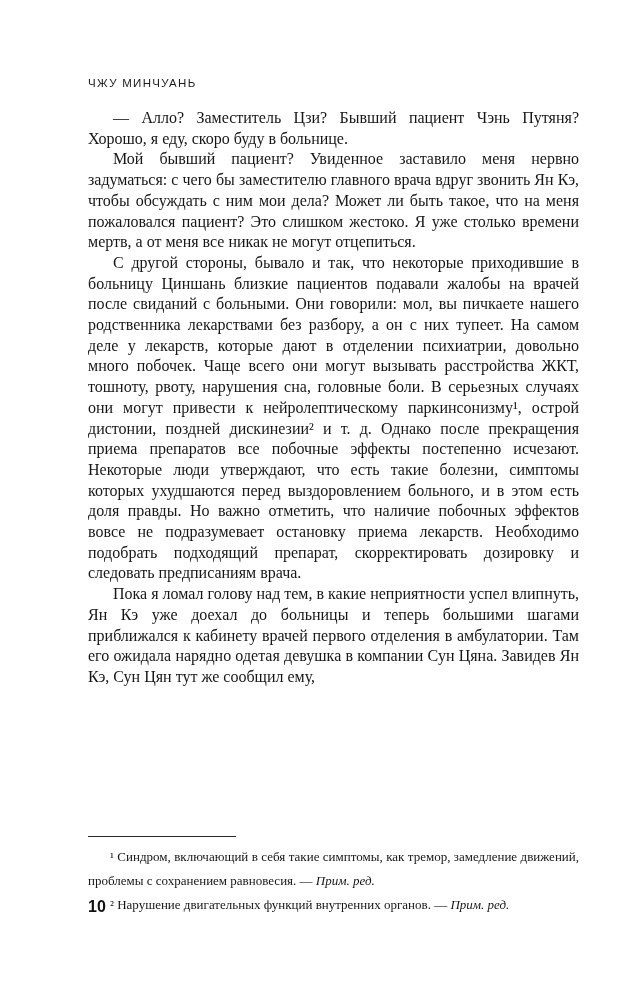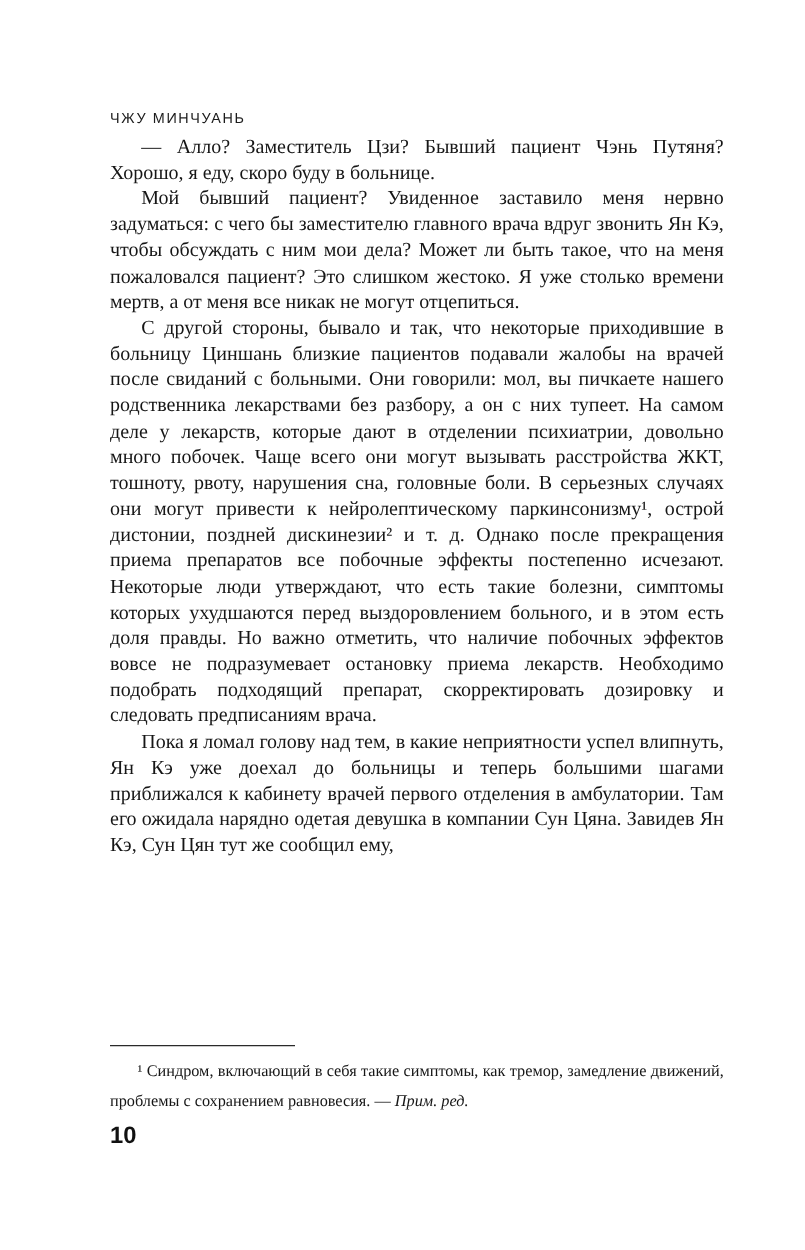--- a/index.html
+++ b/index.html
@@ -18,21 +18,20 @@
     font-family: "Liberation Serif", serif;
   }
   .running-header {
     position: absolute;
     left: 88px;
     top: 77px;
     font-family: "Liberation Sans", sans-serif;
     font-size: 11.5px;
     letter-spacing: 1.3px;
     color: #1c1c1c;
-    margin-top: 12px;
   }
   .body-text {
     position: absolute;
     left: 88px;
     top: 108px;
     width: 491px;
     font-size: 16px;
     line-height: 20.7px;
     text-align: justify;
     hyphens: auto;
@@ -66,21 +65,21 @@
     -webkit-hyphens: auto;
   }
   .footnote .src {
     font-style: italic;
   }
   .page-number {
     position: absolute;
     left: 88px;
     top: 898px;
     font-family: "Liberation Sans", sans-serif;
-    font-size: 19px;
+    font-size: 16px;
     font-weight: bold;
     color: #111111;
   }
 </style>
 </head>
 <body>
 
 <div class="page">
 
   <div class="running-header">ЧЖУ МИНЧУАНЬ</div>
@@ -88,17 +87,18 @@
   <div class="body-text">
     <p class="para indent">— Алло? Заместитель Цзи? Бывший пациент Чэнь Путяня? Хорошо, я еду, скоро буду в больнице.</p>
     <p class="para indent">Мой бывший пациент? Увиденное заставило меня нервно задуматься: с чего бы заместителю главного врача вдруг звонить Ян Кэ, чтобы обсуждать с ним мои дела? Может ли быть такое, что на меня пожаловался пациент? Это слишком жестоко. Я уже столько времени мертв, а от меня все никак не могут отцепиться.</p>
     <p class="para indent">С другой стороны, бывало и так, что некоторые приходившие в больницу Циншань близкие пациентов подавали жалобы на врачей после свиданий с больными. Они говорили: мол, вы пичкаете нашего родственника лекарствами без разбору, а он с них тупеет. На самом деле у лекарств, которые дают в отделении психиатрии, довольно много побочек. Чаще всего они могут вызывать расстройства ЖКТ, тошноту, рвоту, нарушения сна, головные боли. В серьезных случаях они могут привести к нейролептическому паркинсонизму¹, острой дистонии, поздней дискинезии² и т. д. Однако после прекращения приема препаратов все побочные эффекты постепенно исчезают. Некоторые люди утверждают, что есть такие болезни, симптомы которых ухудшаются перед выздоровлением больного, и в этом есть доля правды. Но важно отметить, что наличие побочных эффектов вовсе не подразумевает остановку приема лекарств. Необходимо подобрать подходящий препарат, скорректировать дозировку и следовать предписаниям врача.</p>
     <p class="para indent">Пока я ломал голову над тем, в какие неприятности успел влипнуть, Ян Кэ уже доехал до больницы и теперь большими шагами приближался к кабинету врачей первого отделения в амбулатории. Там его ожидала нарядно одетая девушка в компании Сун Цяна. Завидев Ян Кэ, Сун Цян тут же сообщил ему,</p>
   </div>
 
   <div class="footnote-area">
     <div class="footnote-rule"></div>
     <p class="footnote"><span>¹ Синдром, включающий в себя такие симптомы, как тремор, замедление движений, проблемы с сохранением равновесия. — </span><span class="src">Прим. ред.</span></p>
+    <p class="footnote"><span>² Нарушение двигательных функций внутренних органов. — </span><span class="src">Прим. ред.</span></p>
   </div>
 
   <div class="page-number">10</div>
 
 </div>
 
 </body></html>

